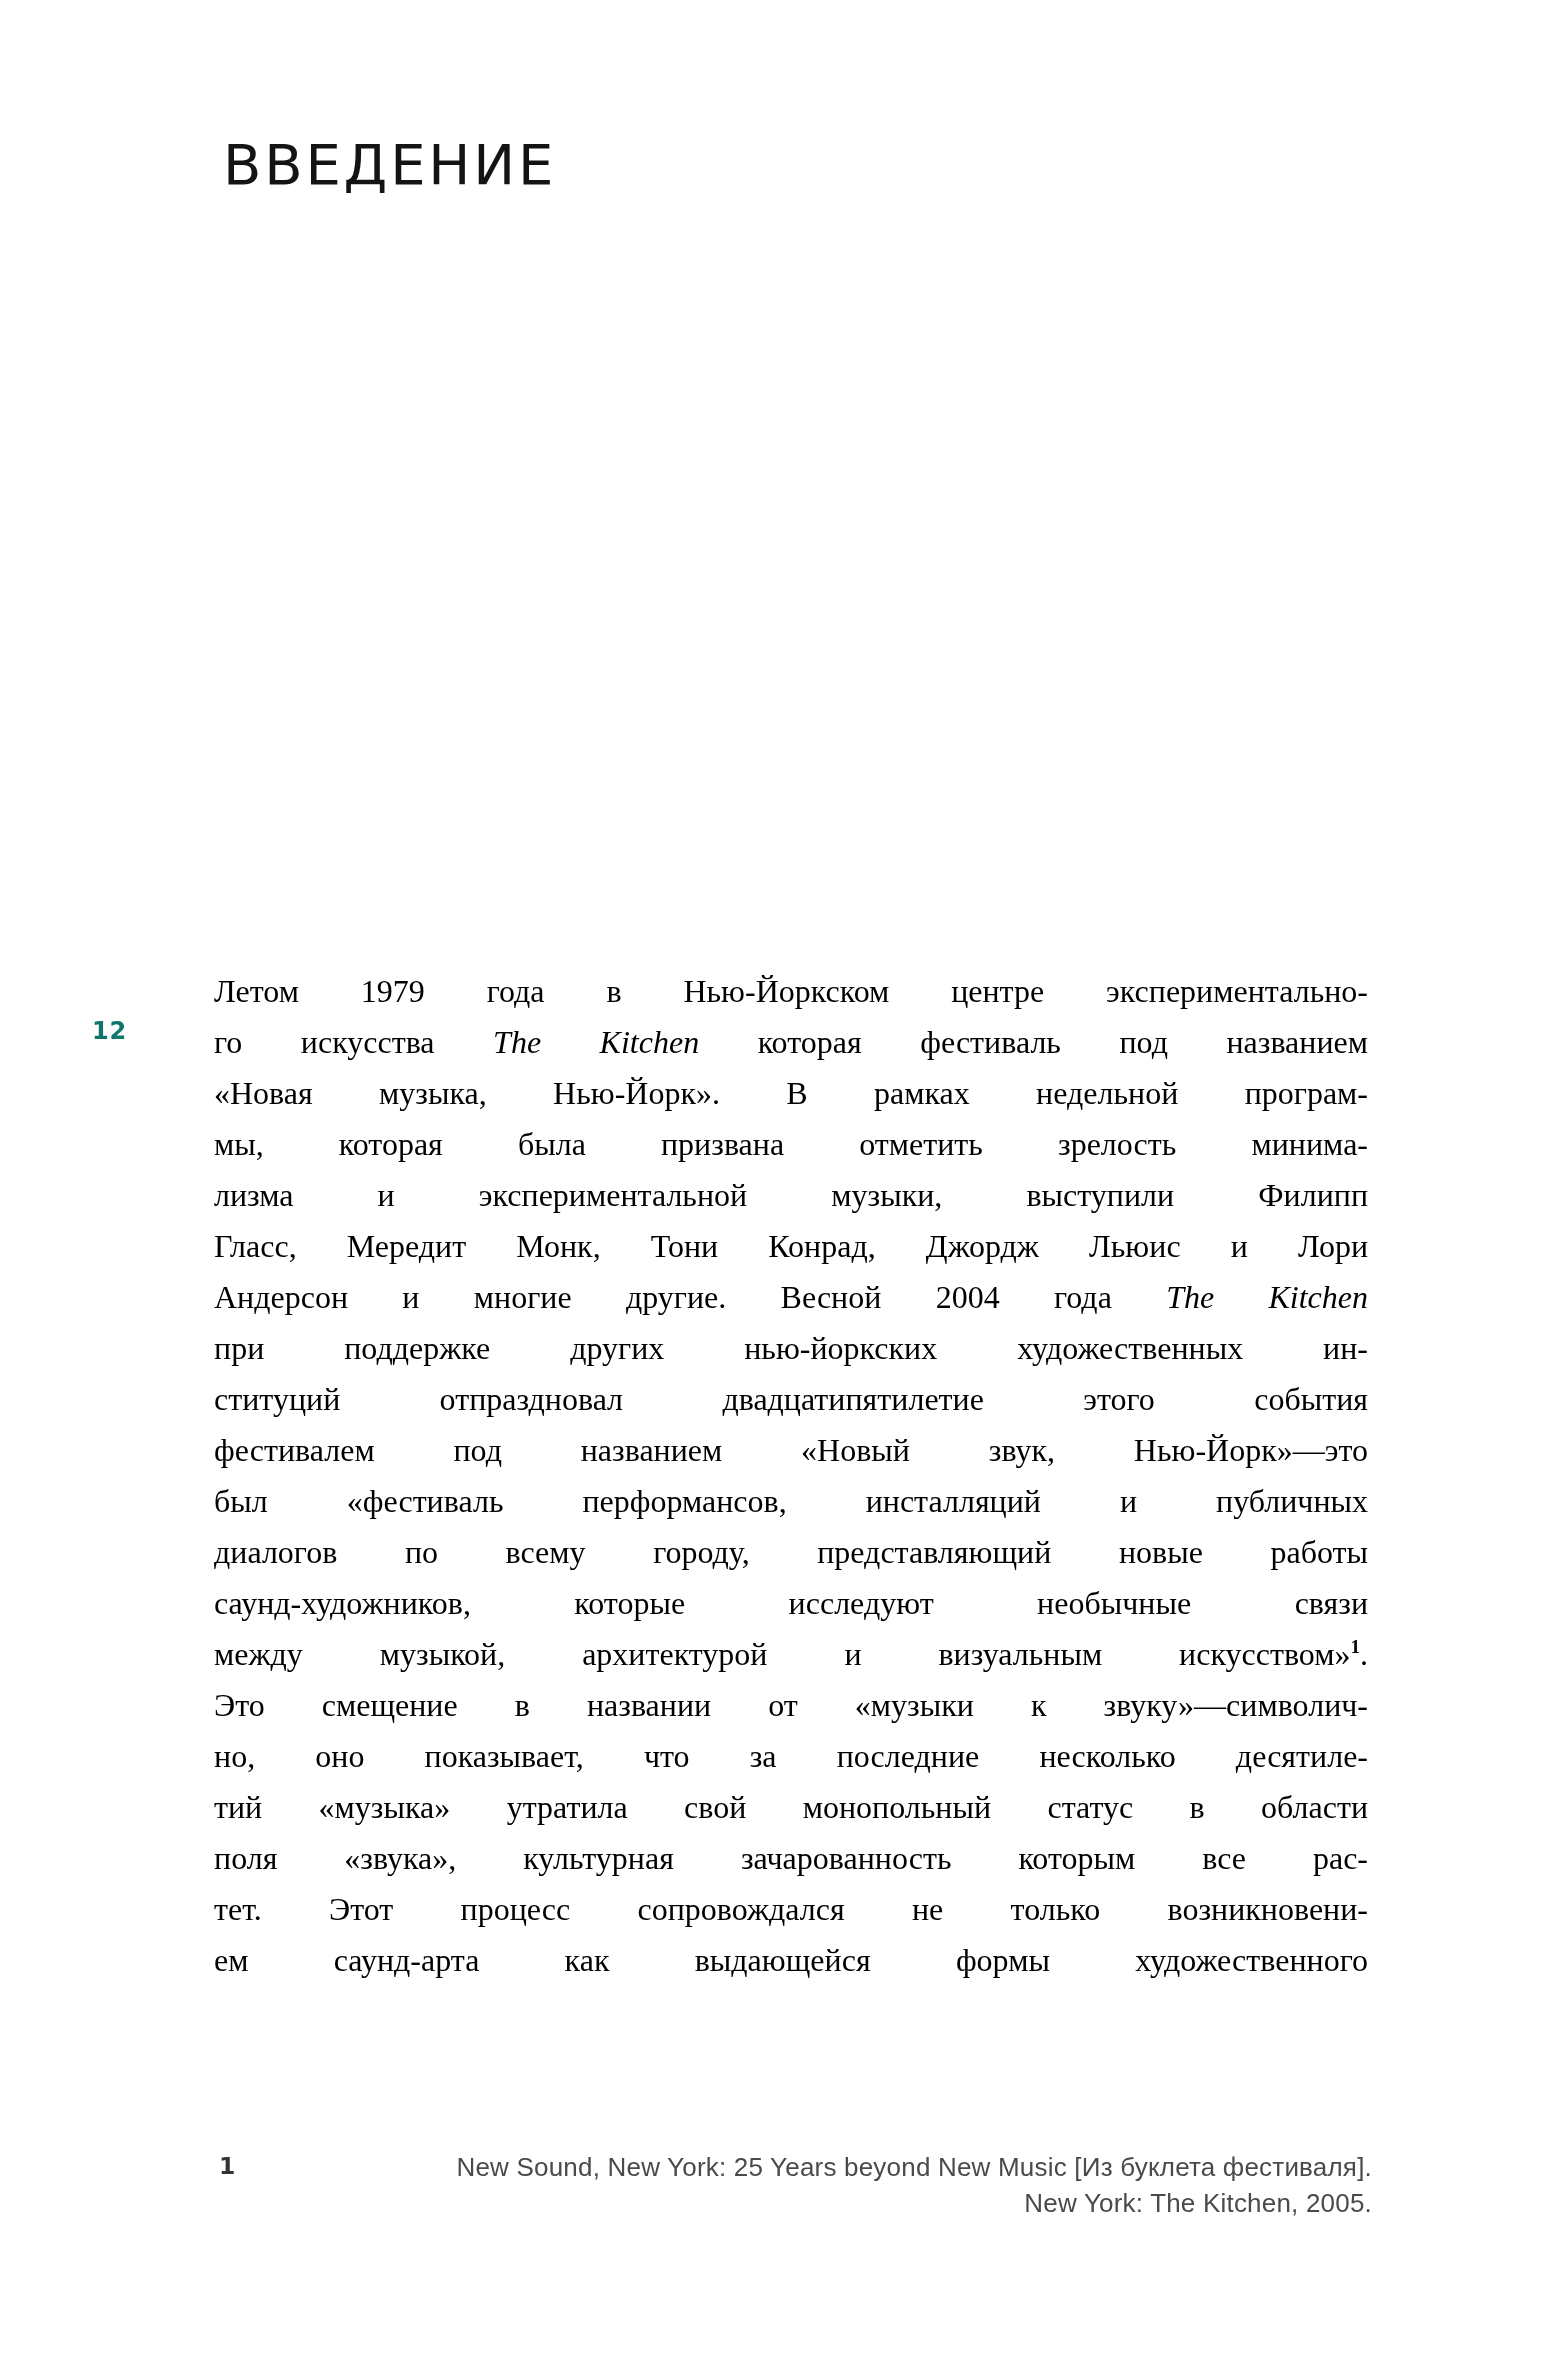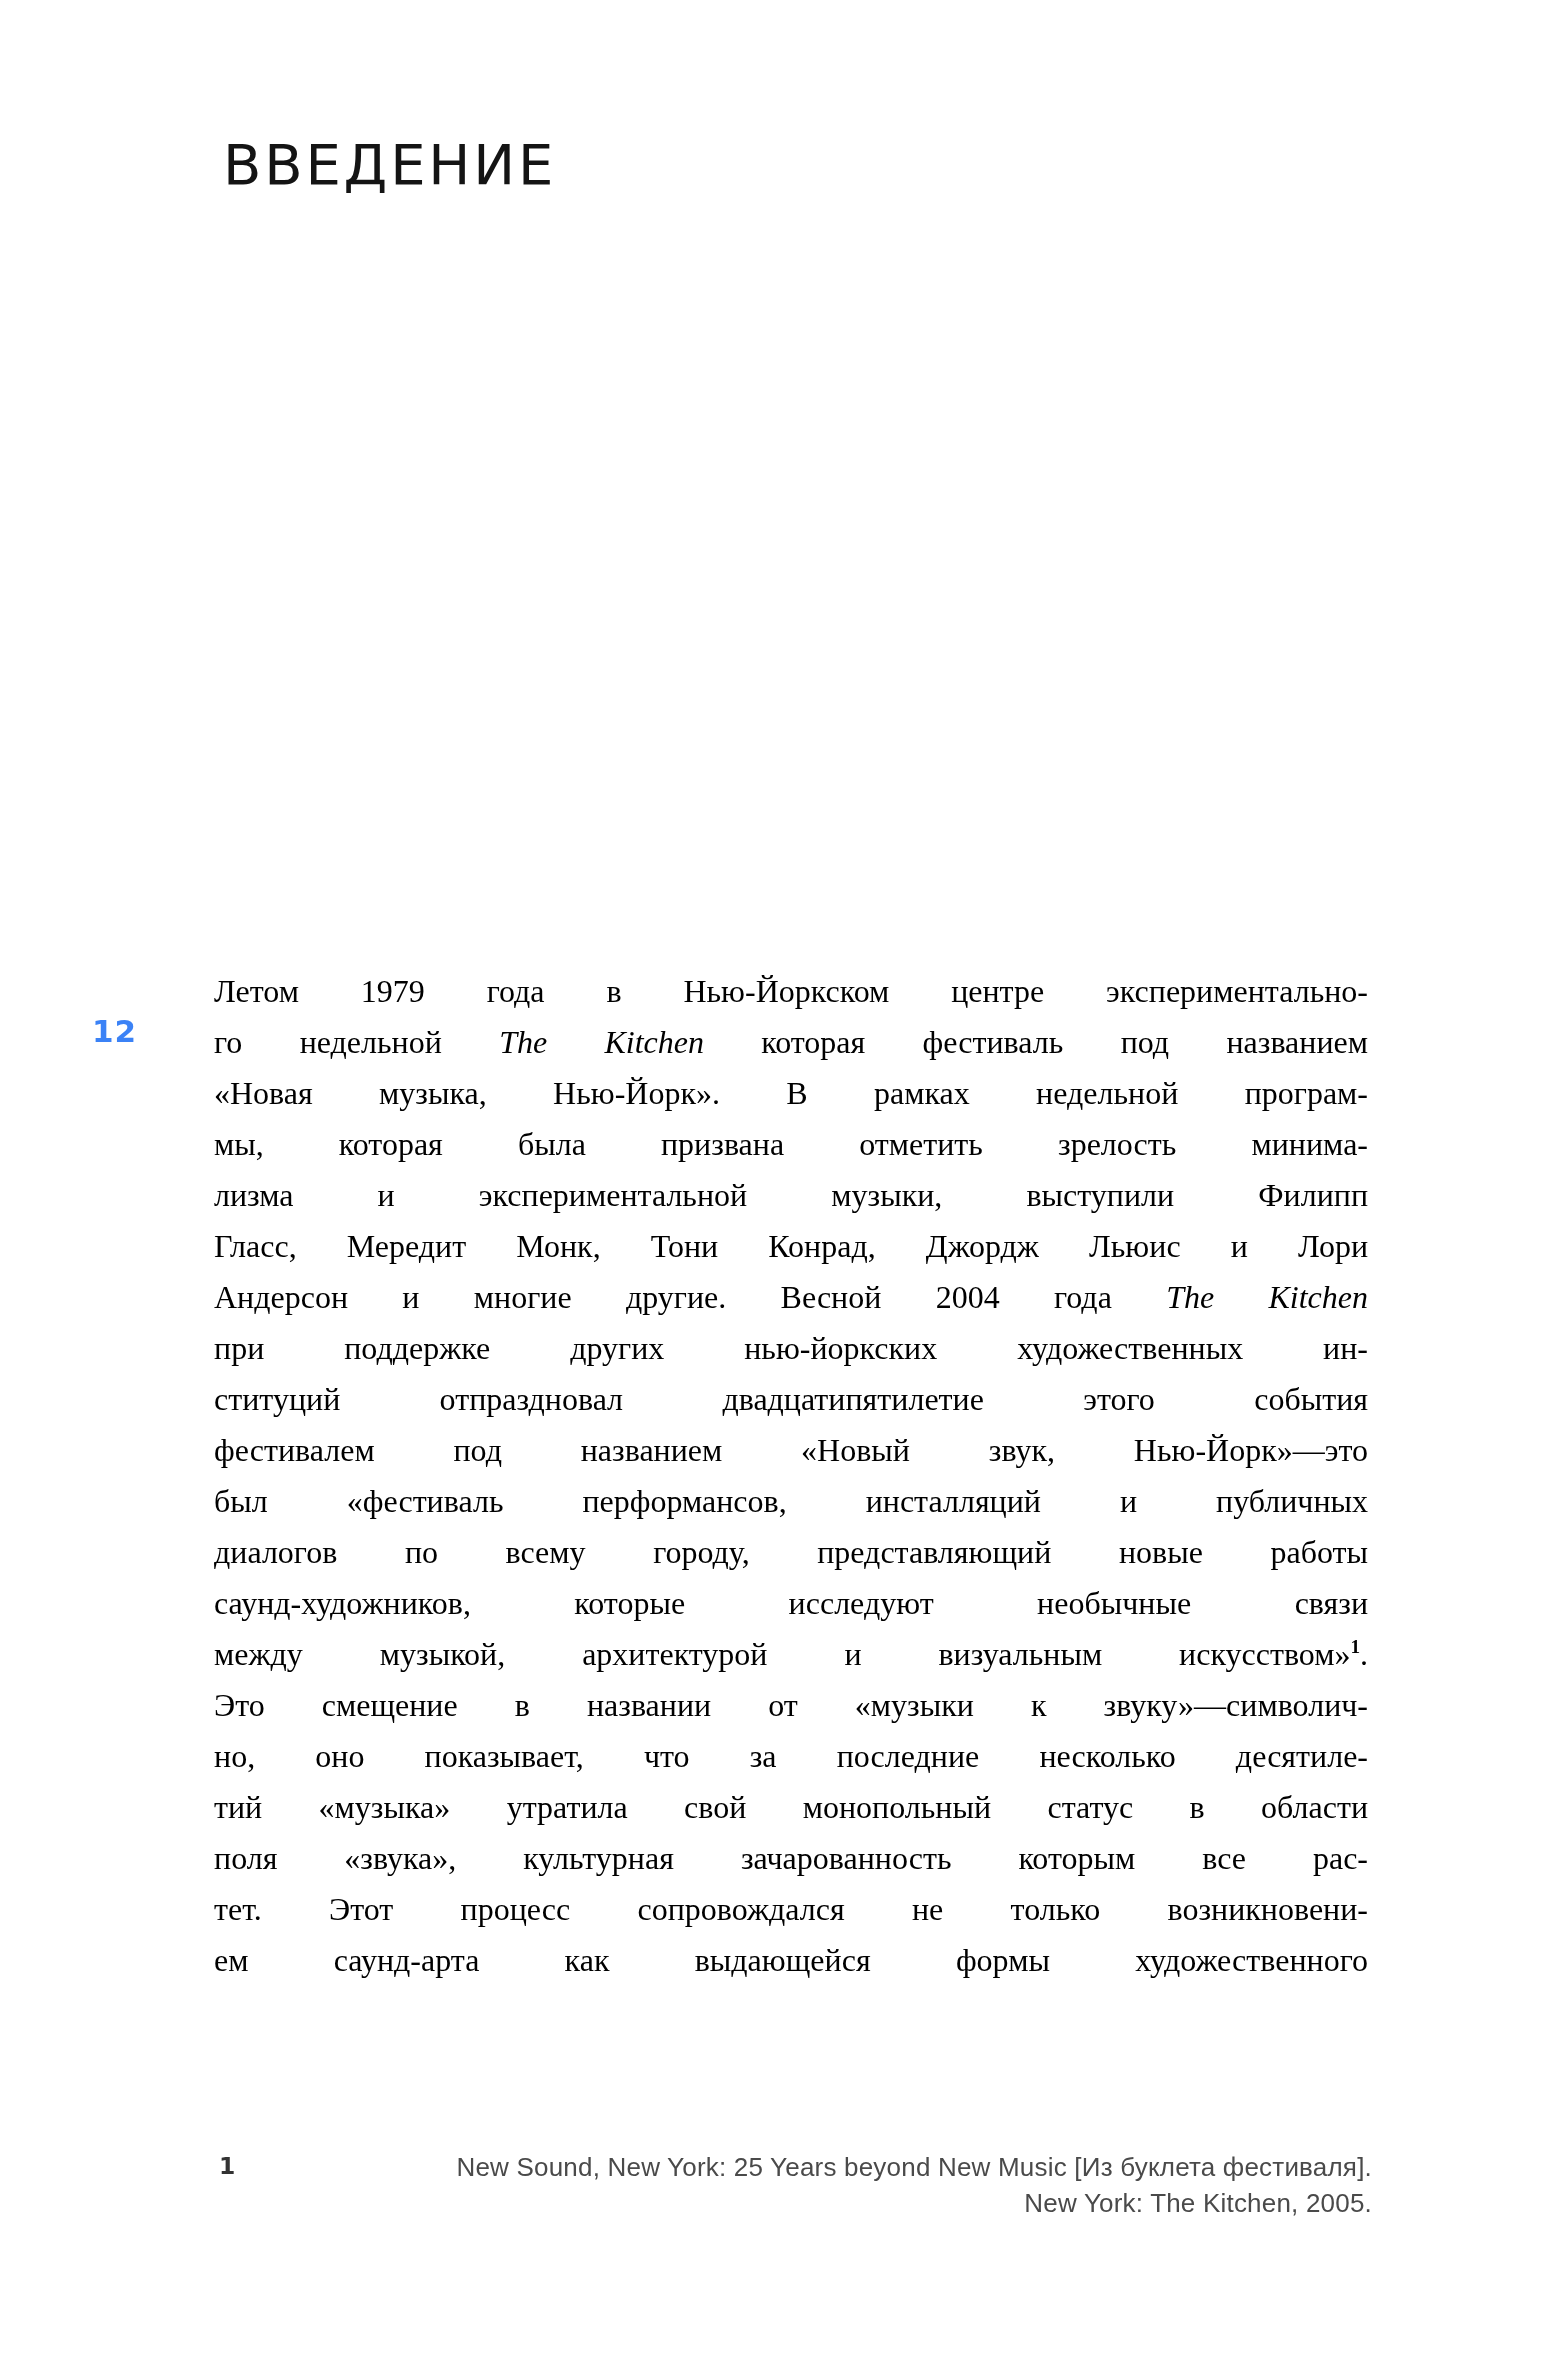--- a/index.html
+++ b/index.html
@@ -26,24 +26,24 @@
     line-height: 56px;
     letter-spacing: 2.8px;
     color: #141414;
   }
   .page-number {
     position: absolute;
     left: 92px;
     top: 1017px;
     font-family: "DejaVu Sans", "Liberation Sans", sans-serif;
     font-weight: 700;
-    font-size: 31px;
+    font-size: 24px;
     line-height: 29px;
     letter-spacing: 0.9px;
-    color: #3b82f6;
+    color: #0f766e;
   }
   .body-paragraph {
     position: absolute;
     left: 214px;
     top: 966px;
     width: 1154px;
     font-family: "Liberation Serif", "DejaVu Serif", serif;
     font-size: 32px;
     line-height: 51px;
     color: #000000;
@@ -89,21 +89,21 @@
 <body>
 
 <div class="page">
 
   <h1 class="chapter-title">ВВЕДЕНИЕ</h1>
 
   <div class="page-number">12</div>
 
   <div class="body-paragraph">
       <div class="line"><span>Летом 1979 года в Нью-Йоркском центре экспериментально-</span></div>
-      <div class="line"><span>го недельной </span><span class="it">The Kitchen</span><span> которая фестиваль под названием</span></div>
+      <div class="line"><span>го искусства </span><span class="it">The Kitchen</span><span> которая фестиваль под названием</span></div>
       <div class="line"><span>«Новая музыка, Нью-Йорк». В рамках недельной програм-</span></div>
       <div class="line"><span>мы, которая была призвана отметить зрелость минима-</span></div>
       <div class="line"><span>лизма и экспериментальной музыки, выступили Филипп</span></div>
       <div class="line"><span>Гласс, Мередит Монк, Тони Конрад, Джордж Льюис и Лори</span></div>
       <div class="line"><span>Андерсон и многие другие. Весной 2004 года </span><span class="it">The Kitchen</span></div>
       <div class="line"><span>при поддержке других нью-йоркских художественных ин-</span></div>
       <div class="line"><span>ституций отпраздновал двадцатипятилетие этого события</span></div>
       <div class="line"><span>фестивалем под названием «Новый звук, Нью-Йорк»—это</span></div>
       <div class="line"><span>был «фестиваль перформансов, инсталляций и публичных</span></div>
       <div class="line"><span>диалогов по всему городу, представляющий новые работы</span></div>

